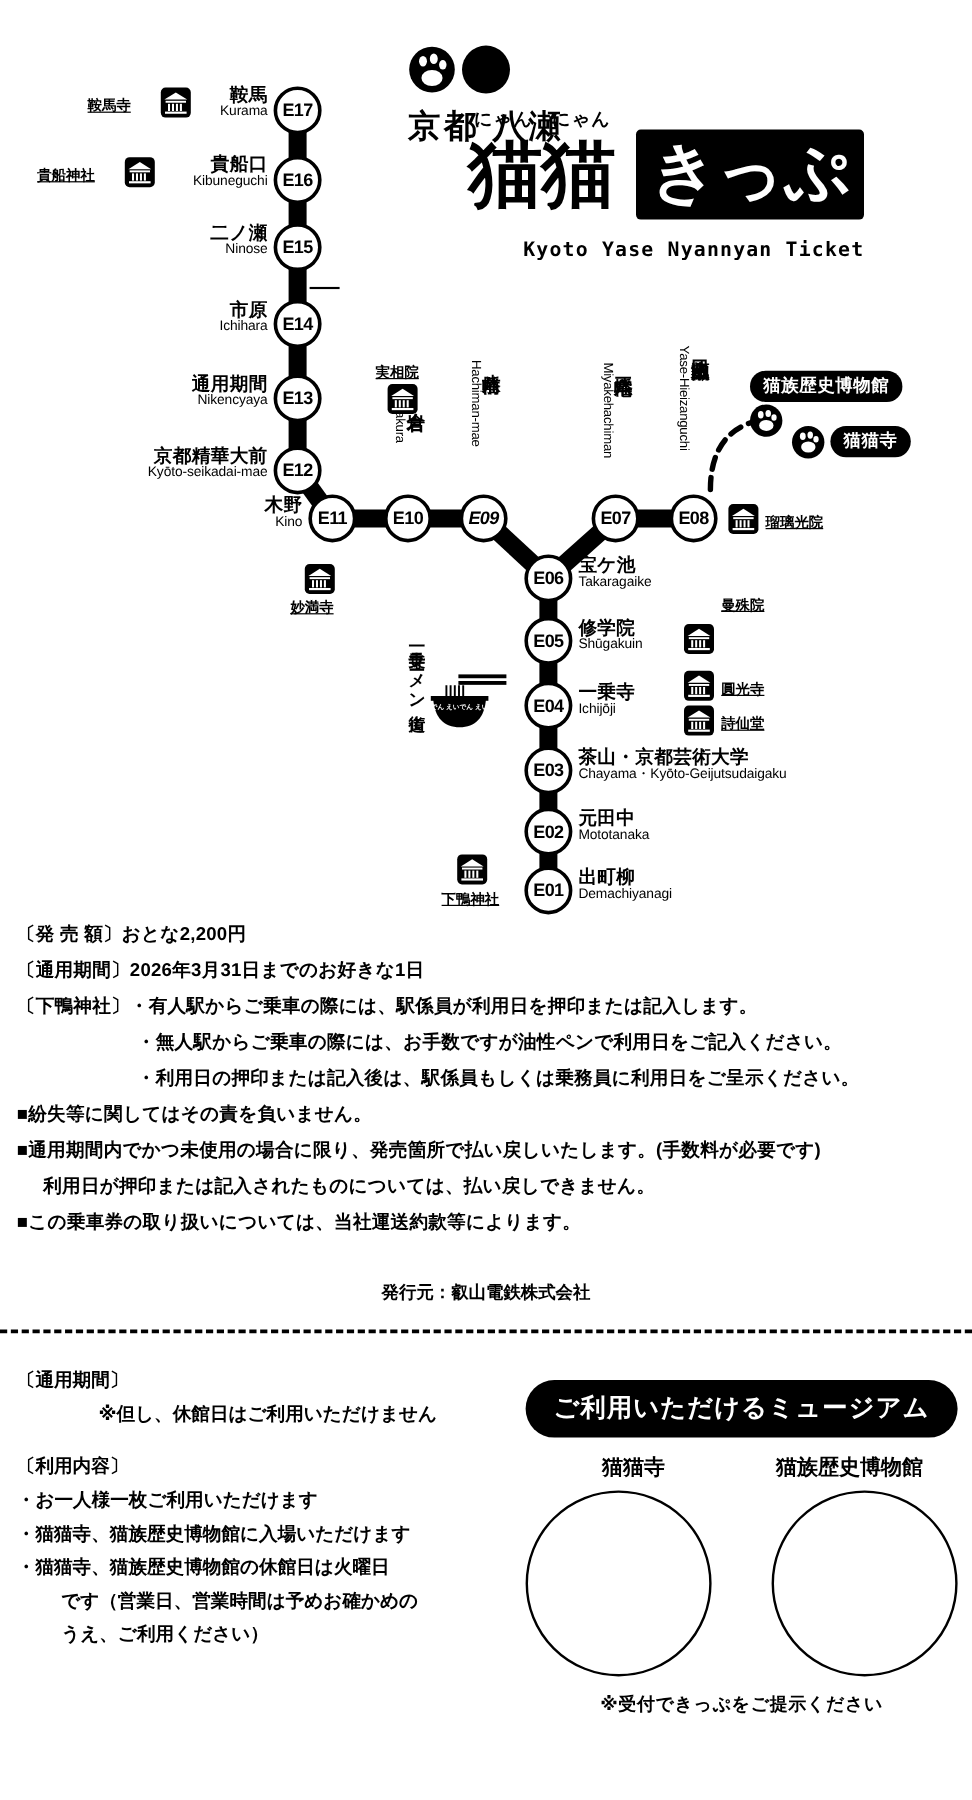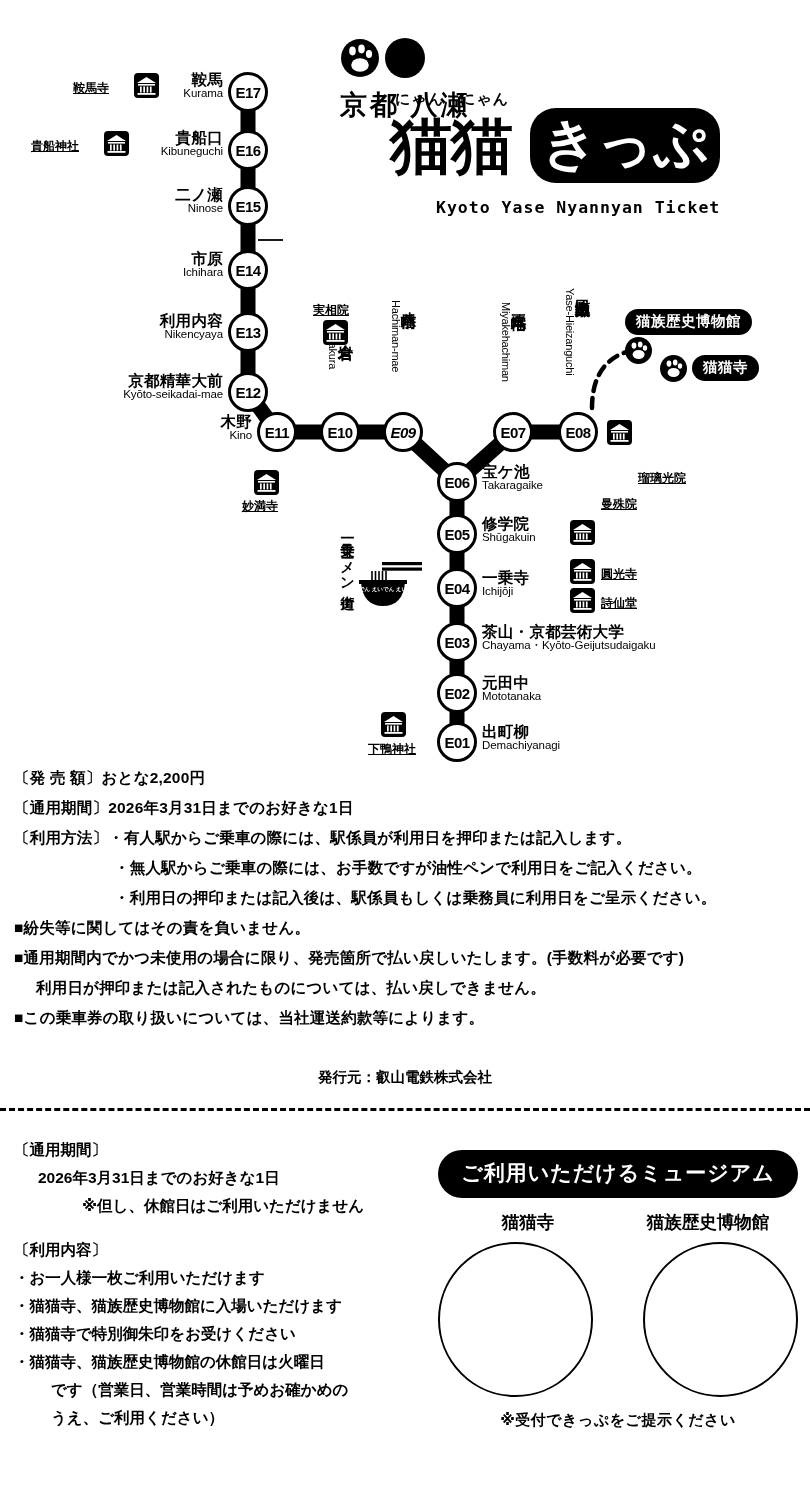--- a/index.html
+++ b/index.html
@@ -63,21 +63,21 @@
 
   
   .logo{position:absolute;left:340px;top:38px;width:460px;height:190px;z-index:8;}
   .logo-row1{position:absolute;left:0;top:0;display:flex;align-items:center;gap:9px;flex-direction:column;}
   .logo-pawcircle{width:40px;height:40px;border-radius:50%;background:#000;}
   .logo-kyoto{font-size:27px;font-weight:700;letter-spacing:3px;}
   .logo-ruby{position:absolute;left:55px;top:52px;font-size:15px;font-weight:700;letter-spacing:1px;}
   .logo-main{position:absolute;left:50px;top:70px;display:flex;align-items:center;gap:16px;}
   .logo-neko{font-size:62px;font-weight:700;line-height:1;letter-spacing:-1px;}
   .logo-kippu{
-    background:#000;color:#fff;border-radius:26px;font-size:55px;font-weight:700;
+    background:#000;color:#fff;border-radius:4px;font-size:55px;font-weight:700;
     line-height:1;padding:8px 12px 12px;margin-left:2px;letter-spacing:-1px;
   }
   .logo-en{
     position:absolute;left:96px;top:160px;font-size:16.5px;font-weight:700;
     font-family:"DejaVu Sans Mono",monospace;letter-spacing:1px;white-space:nowrap;
   }
 
   
   .ramen{position:absolute;z-index:5;}
   .ramen-road{
@@ -175,21 +175,21 @@
   </div>
   <div class="nm r" style="left:60px;top:187px;width:163px;">
     <div class="ja">二ノ瀬</div>
     <div class="en">Ninose</div>
   </div>
   <div class="nm r" style="left:60px;top:251px;width:163px;">
     <div class="ja">市原</div>
     <div class="en">Ichihara</div>
   </div>
   <div class="nm r" style="left:40px;top:313px;width:183px;">
-    <div class="ja">利用内容</div>
+    <div class="ja">通用期間</div>
     <div class="en">Nikencyaya</div>
   </div>
   <div class="nm r" style="left:8px;top:373px;width:215px;">
     <div class="ja">京都精華大前</div>
     <div class="en">Kyōto-seikadai-mae</div>
   </div>
   <div class="nm r" style="left:135px;top:414px;width:117px;">
     <div class="ja">木野</div>
     <div class="en">Kino</div>
   </div>
@@ -302,21 +302,21 @@
           <polygon points="12.5,4 22,10 3,10"></polygon>
           <rect x="4" y="11" width="17" height="1.6"></rect>
           <rect x="6" y="13.5" width="1.7" height="6"></rect>
           <rect x="9.3" y="13.5" width="1.7" height="6"></rect>
           <rect x="12.6" y="13.5" width="1.7" height="6"></rect>
           <rect x="15.9" y="13.5" width="1.7" height="6"></rect>
           <rect x="3.5" y="20" width="18" height="1.8"></rect>
         </g>
       </svg>
   </div>
-  <div class="tlab" style="left:638px;top:427px;margin-top:43px;">瑠璃光院</div>
+  <div class="tlab" style="left:638px;top:427px;">瑠璃光院</div>
 
   <div class="tmp" style="left:570px;top:520px;">
     <svg width="25" height="25" viewBox="0 0 25 25">
         <g fill="#fff">
           <polygon points="12.5,4 22,10 3,10"></polygon>
           <rect x="4" y="11" width="17" height="1.6"></rect>
           <rect x="6" y="13.5" width="1.7" height="6"></rect>
           <rect x="9.3" y="13.5" width="1.7" height="6"></rect>
           <rect x="12.6" y="13.5" width="1.7" height="6"></rect>
           <rect x="15.9" y="13.5" width="1.7" height="6"></rect>
@@ -437,42 +437,40 @@
       <div class="logo-kippu">きっぷ</div>
     </div>
     <div class="logo-en">Kyoto Yase Nyannyan Ticket</div>
   </div>
 
 </div>
 
 <div class="terms">
   <div class="row">〔発 売 額〕おとな2,200円</div>
   <div class="row">〔通用期間〕2026年3月31日までのお好きな1日</div>
-  <div class="row">〔利用方法〕・有人駅からご乗車の際には、駅係員が利用日を押印または記入します。</div>
+  <div class="row">〔下鴨神社〕・有人駅からご乗車の際には、駅係員が利用日を押印または記入します。</div>
   <div class="row ind1">・無人駅からご乗車の際には、お手数ですが油性ペンで利用日をご記入ください。</div>
   <div class="row ind1">・利用日の押印または記入後は、駅係員もしくは乗務員に利用日をご呈示ください。</div>
   <div class="row">■紛失等に関してはその責を負いません。</div>
   <div class="row">■通用期間内でかつ未使用の場合に限り、発売箇所で払い戻しいたします。(手数料が必要です)</div>
   <div class="row ind2">利用日が押印または記入されたものについては、払い戻しできません。</div>
   <div class="row">■この乗車券の取り扱いについては、当社運送約款等によります。</div>
 </div>
 
 <div class="pubrow">発行元：叡山電鉄株式会社</div>
 
 <div class="dashed"></div>
 
 <div class="bl">
   <div class="ln">〔通用期間〕</div>
-  <div class="ln i1">2026年3月31日までのお好きな1日</div>
   <div class="ln i2">※但し、休館日はご利用いただけません</div>
   <div class="gap"></div>
   <div class="ln">〔利用内容〕</div>
   <div class="ln">・お一人様一枚ご利用いただけます</div>
   <div class="ln">・猫猫寺、猫族歴史博物館に入場いただけます</div>
-  <div class="ln">・猫猫寺で特別御朱印をお受けください</div>
   <div class="ln">・猫猫寺、猫族歴史博物館の休館日は火曜日</div>
   <div class="ln i4">です（営業日、営業時間は予めお確かめの</div>
   <div class="ln i4">うえ、ご利用ください）</div>
 </div>
 
 <div class="br">
   <div class="br-pill">ご利用いただけるミュージアム</div>
   <div class="br-names">
     <div>猫猫寺</div>
     <div>猫族歴史博物館</div>

